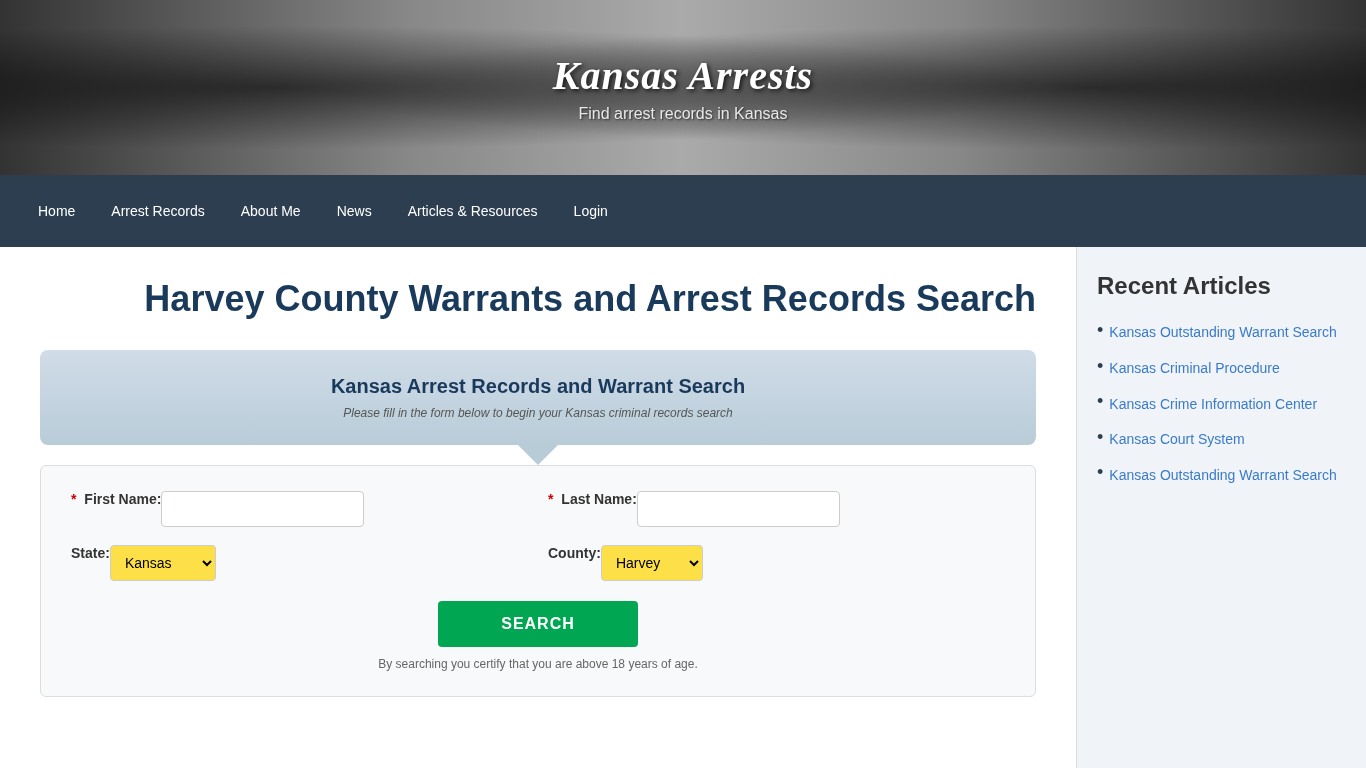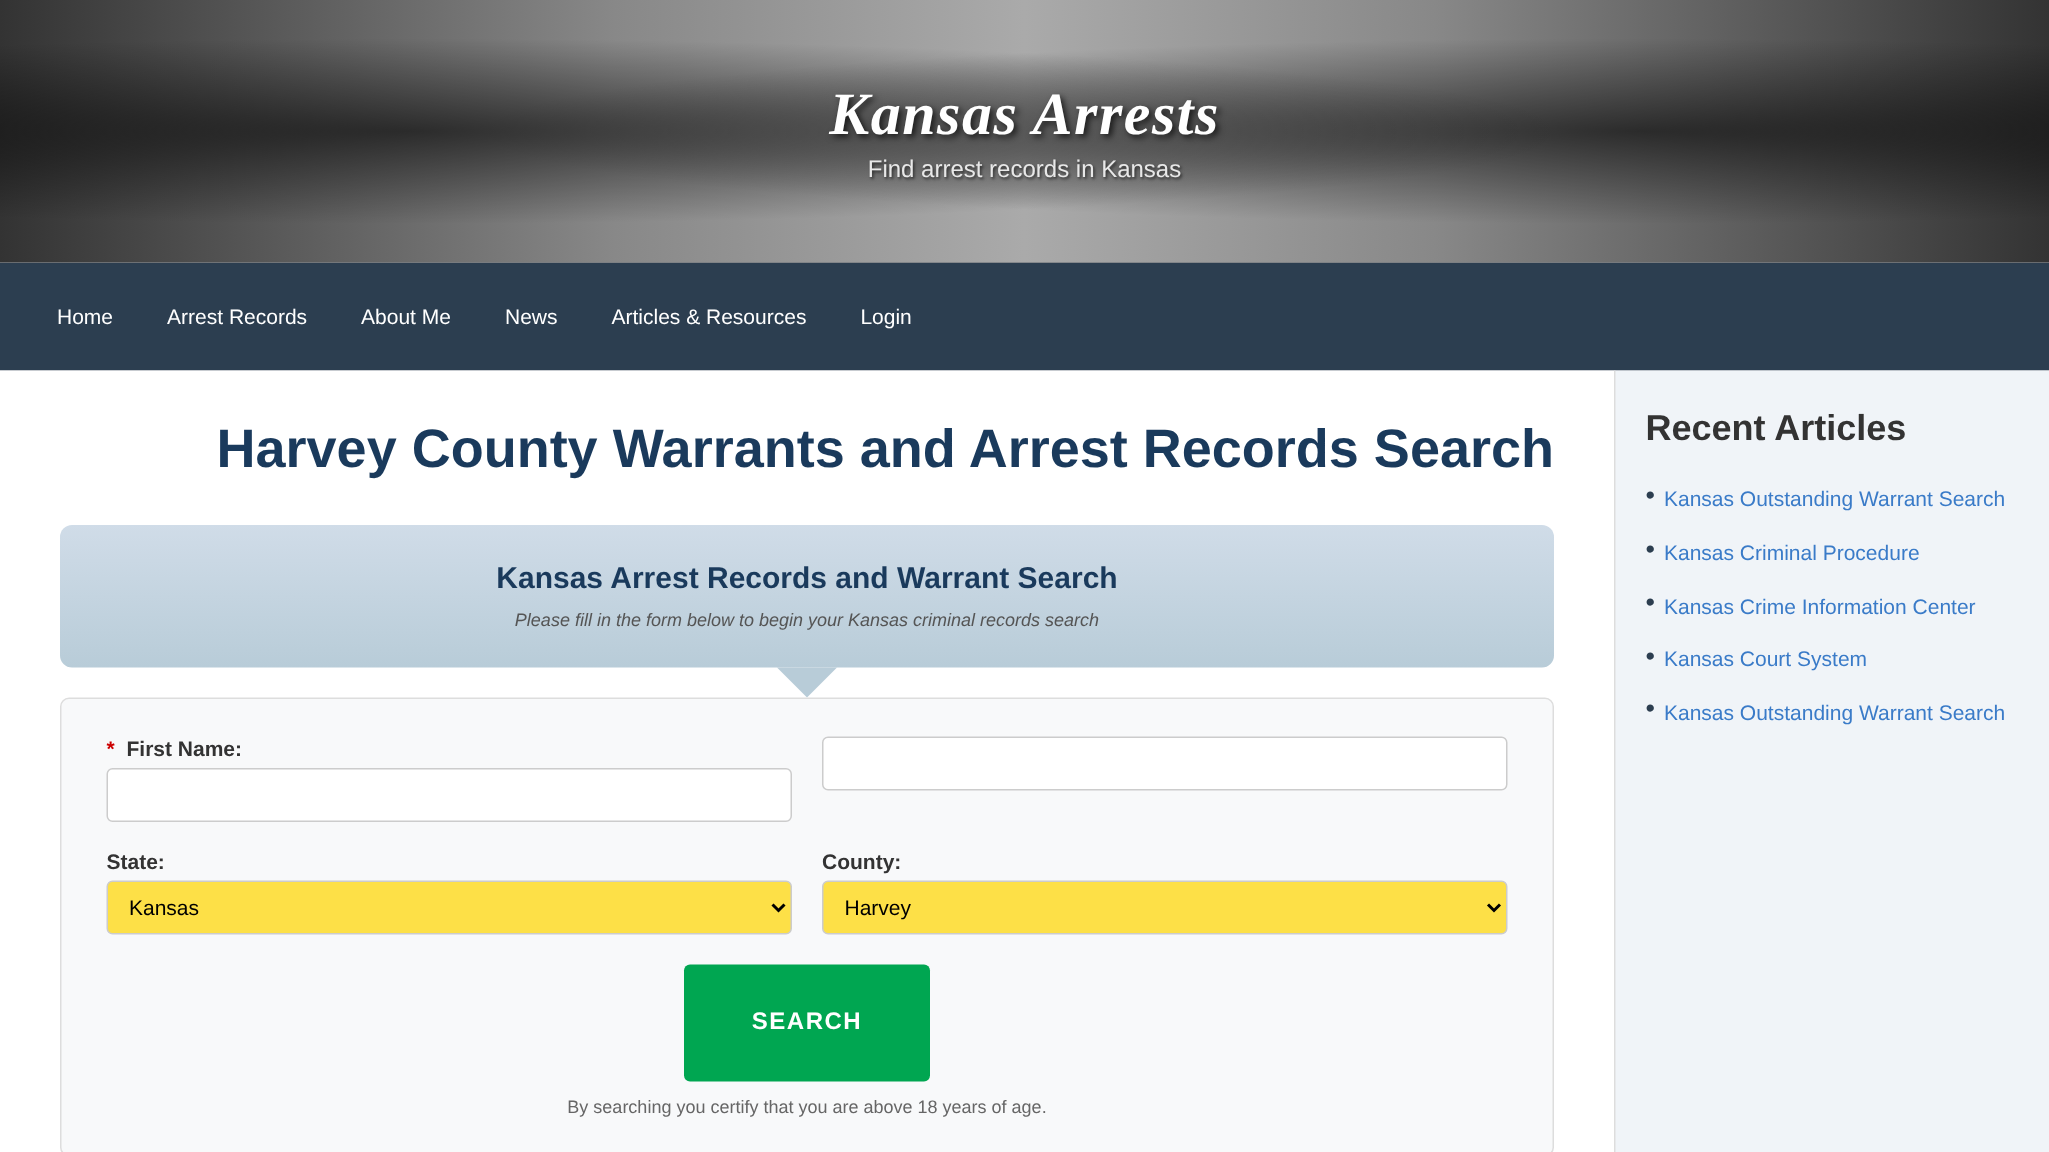--- a/index.html
+++ b/index.html
@@ -142,21 +142,21 @@
       margin-top: 0;
     }
     .form-row {
       display: flex;
       gap: 20px;
       margin-bottom: 18px;
     }
     .form-group {
       flex: 1;
       display: flex;
-      flex-direction: column;
+      flex-direction: row;
     }
     .form-label {
       font-size: 14px;
       font-weight: bold;
       color: #333;
       margin-bottom: 5px;
     }
     .required-mark {
       color: #cc0000;
       margin-right: 4px;
@@ -173,23 +173,23 @@
       padding: 8px 10px;
       border: 1px solid #ccc;
       border-radius: 4px;
       font-size: 14px;
       background: #fde047;
       height: 36px;
       cursor: pointer;
     }
     .search-btn {
       display: block;
-      width: 164px;
+      width: 200px;
       margin: 20px auto 10px;
-      padding: 30px 20px;
+      padding: 14px 20px;
       background: #00a651;
       color: #fff;
       border: none;
       border-radius: 4px;
       font-size: 16px;
       font-weight: bold;
       letter-spacing: 1px;
       cursor: pointer;
       text-align: center;
     }
@@ -280,20 +280,24 @@
     <div class="search-form-container">
       <div class="form-row">
         <div class="form-group">
           <label class="form-label">
             <span class="required-mark">*</span>
             <span>First Name:</span>
           </label>
           <input type="text" class="form-input" style="">
         </div>
         <div class="form-group">
+          <label class="form-label">
+            <span class="required-mark">*</span>
+            <span>Last Name:</span>
+          </label>
           <input type="text" class="form-input" style="">
         </div>
       </div>
       <div class="form-row">
         <div class="form-group">
           <label class="form-label">State:</label>
           <select class="form-select" id="state-select"><option value="Kansas">Kansas</option><option value="Missouri">Missouri</option><option value="Oklahoma">Oklahoma</option><option value="Nebraska">Nebraska</option><option value="Colorado">Colorado</option></select>
         </div>
         <div class="form-group">
           <label class="form-label">County:</label>

